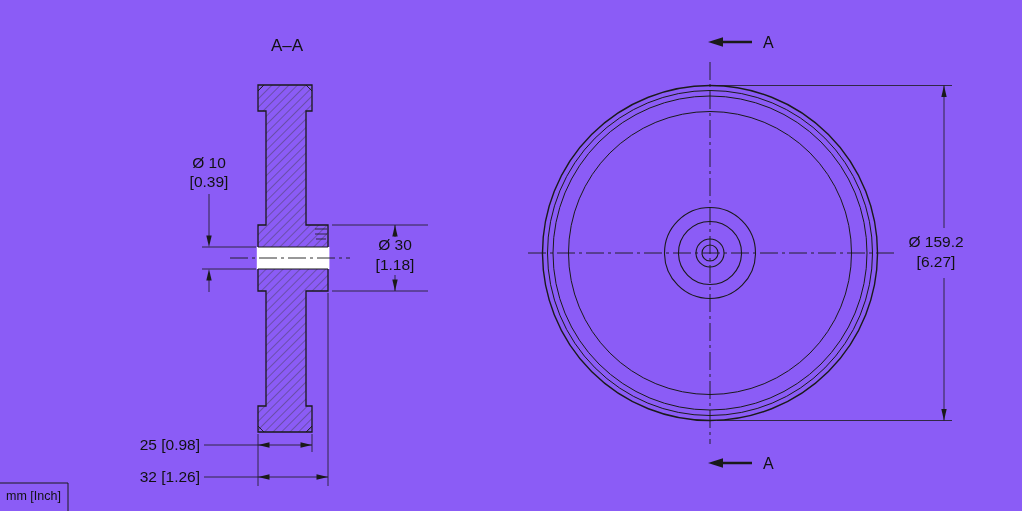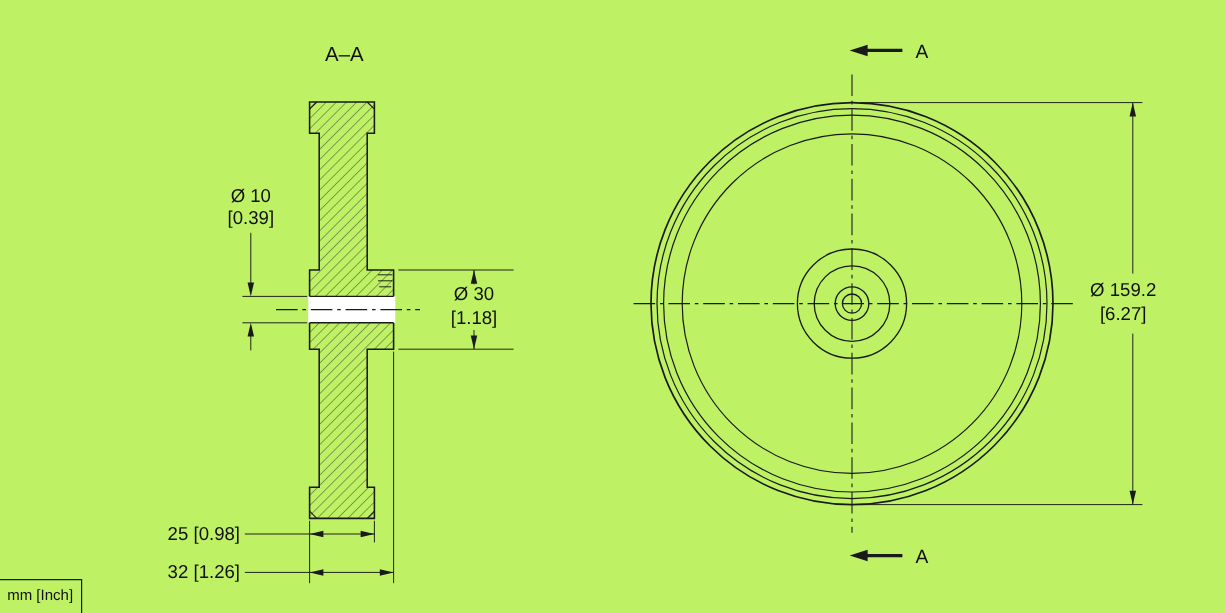--- a/index.html
+++ b/index.html
@@ -1,16 +1,16 @@
 <!DOCTYPE html>
 <html><head>
 <meta charset="utf-8">
 <style>
   html,body{margin:0;padding:0;background:#fff;}
-  .canvas{position:relative;width:1022px;height:511px;background:#bef264;overflow:hidden;}
+  .canvas{position:relative;width:1022px;height:511px;background:#8b5cf6;overflow:hidden;}
   svg{display:block;}
   text{font-family:"Liberation Sans", sans-serif;fill:#111;}
   .dim-text{font-size:15.5px;}
   .title-text{font-size:17px;}
   .arrow-label{font-size:16px;}
   .units-text{font-size:12.5px;}
   .thin{stroke:#1a1a1a;stroke-width:0.9;fill:none;}
   .outline{stroke:#1a1a1a;stroke-width:1.3;}
   .centerline{stroke:#1a1a1a;stroke-width:0.9;fill:none;stroke-dasharray:18 4 3 4;}
   .extline{stroke:#1a1a1a;stroke-width:0.8;fill:none;}

